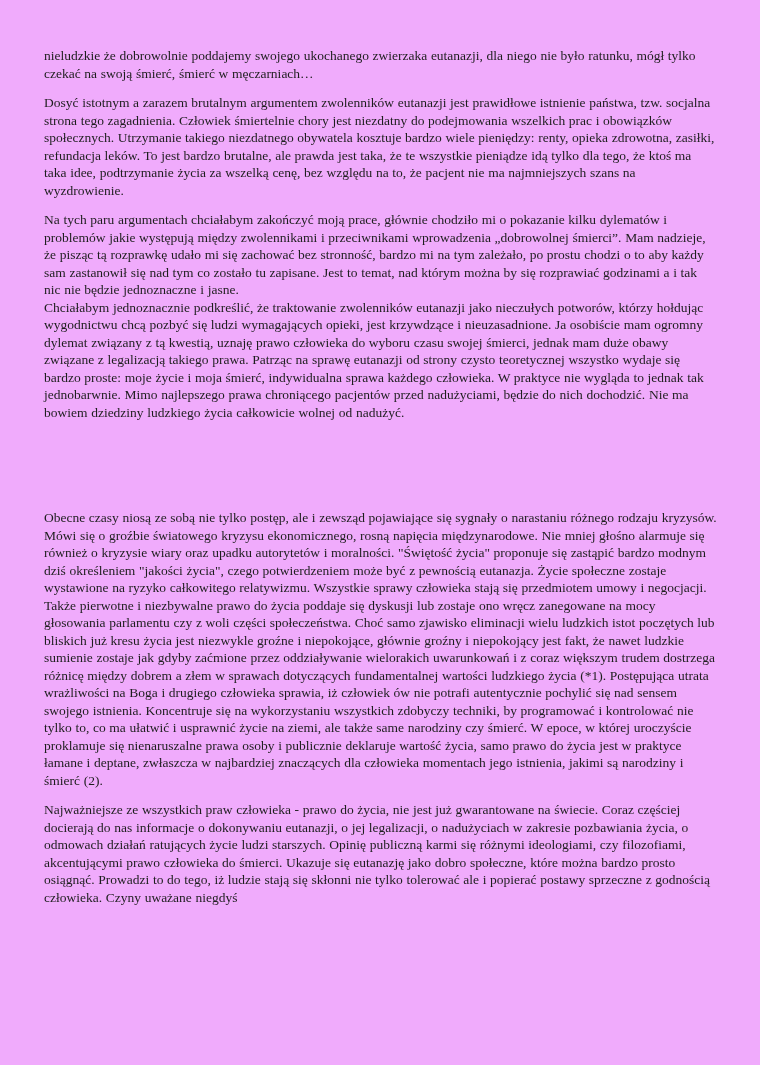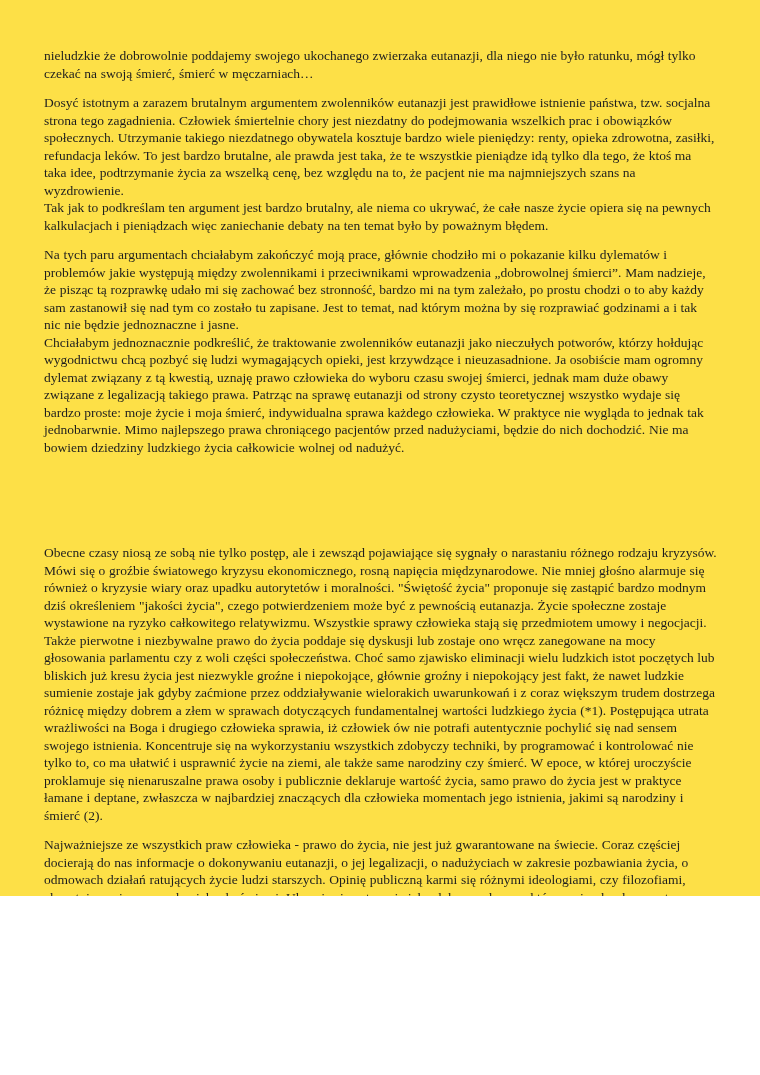--- a/index.html
+++ b/index.html
@@ -3,24 +3,24 @@
 <meta charset="utf-8">
 <style>
   html, body {
     margin: 0;
     padding: 0;
     background: #ffffff;
   }
   .page {
     position: relative;
     width: 760px;
-    height: 896px;
+    height: 1065px;
     box-sizing: border-box;
     padding: 47px 43px 0 44px;
-    background: #fde047;
+    background: #f0abfc;
     font-family: "Liberation Serif", "DejaVu Serif", serif;
     font-size: 13.5px;
     line-height: 17.5px;
     color: #1e1e1e;
     overflow: hidden;
   }
   .doc-body {
     width: 100%;
   }
   .para {
@@ -41,21 +41,20 @@
   }
 </style>
 </head>
 <body>
 
 <div class="page">
   <div class="doc-body">
       <p class="para"><span class="run">nieludzkie że dobrowolnie poddajemy swojego ukochanego zwierzaka eutanazji, dla niego nie było ratunku, mógł tylko czekać na swoją śmierć, śmierć w męczarniach…</span></p>
       <div class="gap-small"></div>
       <p class="para"><span class="run">Dosyć istotnym a zarazem brutalnym argumentem zwolenników eutanazji jest prawidłowe istnienie państwa, tzw. socjalna strona tego zagadnienia. Człowiek śmiertelnie chory jest niezdatny do podejmowania wszelkich prac i obowiązków społecznych. Utrzymanie takiego niezdatnego obywatela kosztuje bardzo wiele pieniędzy: renty, opieka zdrowotna, zasiłki, refundacja leków. To jest bardzo brutalne, ale prawda jest taka, że te wszystkie pieniądze idą tylko dla tego, że ktoś ma taka idee, podtrzymanie życia za wszelką cenę, bez względu na to, że pacjent nie ma najmniejszych szans na wyzdrowienie.</span></p>
-      <p class="para"><span class="run">Tak jak to podkreślam ten argument jest bardzo brutalny, ale niema co ukrywać, że całe nasze życie opiera się na pewnych kalkulacjach i pieniądzach więc zaniechanie debaty na ten temat było by poważnym błędem.</span></p>
       <div class="gap-small"></div>
       <p class="para"><span class="run">Na tych paru argumentach chciałabym zakończyć moją prace, głównie chodziło mi o pokazanie kilku dylematów i problemów jakie występują między zwolennikami i przeciwnikami wprowadzenia „dobrowolnej śmierci”. Mam nadzieje, że pisząc tą rozprawkę udało mi się zachować bez stronność, bardzo mi na tym zależało, po prostu chodzi o to aby każdy sam zastanowił się nad tym co zostało tu zapisane. Jest to temat, nad którym można by się rozprawiać godzinami a i tak nic nie będzie jednoznaczne i jasne.</span></p>
       <p class="para"><span class="run">Chciałabym jednoznacznie podkreślić, że traktowanie zwolenników eutanazji jako nieczułych potworów, którzy hołdując wygodnictwu chcą pozbyć się ludzi wymagających opieki, jest krzywdzące i nieuzasadnione. Ja osobiście mam ogromny dylemat związany z tą kwestią, uznaję prawo człowieka do wyboru czasu swojej śmierci, jednak mam duże obawy związane z legalizacją takiego prawa. Patrząc na sprawę eutanazji od strony czysto teoretycznej wszystko wydaje się bardzo proste: moje życie i moja śmierć, indywidualna sprawa każdego człowieka. W praktyce nie wygląda to jednak tak jednobarwnie. Mimo najlepszego prawa chroniącego pacjentów przed nadużyciami, będzie do nich dochodzić. Nie ma bowiem dziedziny ludzkiego życia całkowicie wolnej od nadużyć.</span></p>
       <div class="gap-large"></div>
       <p class="para"><span class="run">Obecne czasy niosą ze sobą nie tylko postęp, ale i zewsząd pojawiające się sygnały o narastaniu różnego rodzaju kryzysów. Mówi się o groźbie światowego kryzysu ekonomicznego, rosną napięcia międzynarodowe. Nie mniej głośno alarmuje się również o kryzysie wiary oraz upadku autorytetów i moralności. "Świętość życia" proponuje się zastąpić bardzo modnym dziś określeniem "jakości życia", czego potwierdzeniem może być z pewnością eutanazja. Życie społeczne zostaje wystawione na ryzyko całkowitego relatywizmu. Wszystkie sprawy człowieka stają się przedmiotem umowy i negocjacji. Także pierwotne i niezbywalne prawo do życia poddaje się dyskusji lub zostaje ono wręcz zanegowane na mocy głosowania parlamentu czy z woli części społeczeństwa. </span><span class="run italic">Choć samo zjawisko eliminacji wielu ludzkich istot poczętych lub bliskich już kresu życia jest niezwykle groźne i niepokojące, głównie groźny i niepokojący jest fakt, że nawet ludzkie sumienie zostaje jak gdyby zaćmione przez oddziaływanie wielorakich uwarunkowań i z coraz większym trudem dostrzega różnicę między dobrem a złem w sprawach dotyczących fundamentalnej wartości ludzkiego życia</span><span class="run"> (*1). Postępująca utrata wrażliwości na Boga i drugiego człowieka sprawia, iż człowiek ów nie potrafi autentycznie pochylić się nad sensem swojego istnienia. Koncentruje się na wykorzystaniu wszystkich zdobyczy techniki, by programować i kontrolować nie tylko to, co ma ułatwić i usprawnić życie na ziemi, ale także same narodziny czy śmierć. </span><span class="run italic">W epoce, w której uroczyście proklamuje się nienaruszalne prawa osoby i publicznie deklaruje wartość życia, samo prawo do życia jest w praktyce łamane i deptane, zwłaszcza w najbardziej znaczących dla człowieka momentach jego istnienia, jakimi są narodziny i śmierć</span><span class="run"> (2).</span></p>
       <div class="gap-small"></div>
       <p class="para"><span class="run">Najważniejsze ze wszystkich praw człowieka - prawo do życia, nie jest już gwarantowane na świecie. Coraz częściej docierają do nas informacje o dokonywaniu eutanazji, o jej legalizacji, o nadużyciach w zakresie pozbawiania życia, o odmowach działań ratujących życie ludzi starszych. Opinię publiczną karmi się różnymi ideologiami, czy filozofiami, akcentującymi prawo człowieka do śmierci. Ukazuje się eutanazję jako dobro społeczne, które można bardzo prosto osiągnąć. Prowadzi to do tego, iż ludzie stają się skłonni nie tylko tolerować ale i popierać postawy sprzeczne z godnością człowieka. Czyny uważane niegdyś</span></p>
     </div>
 </div>
 

